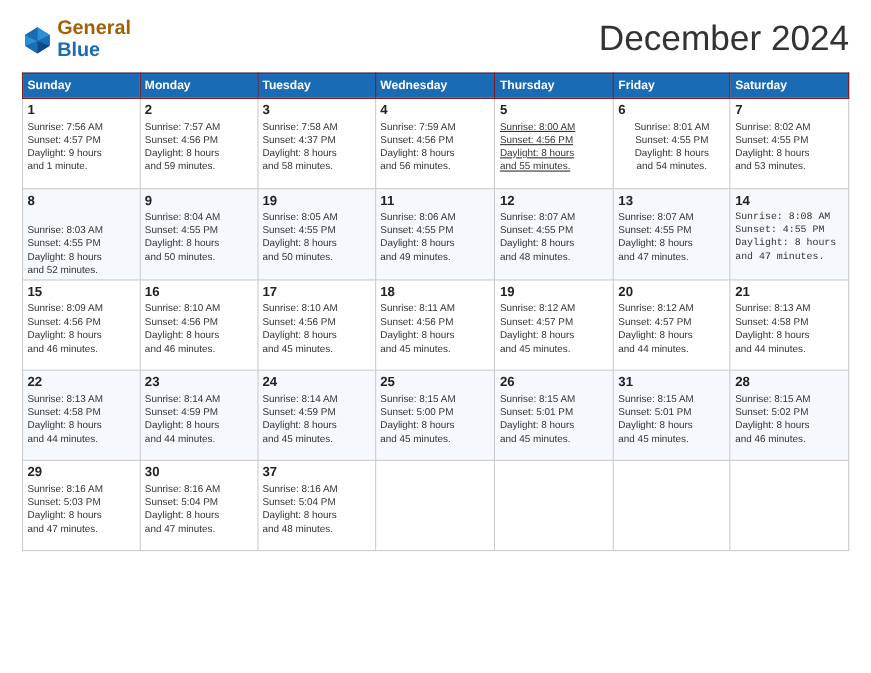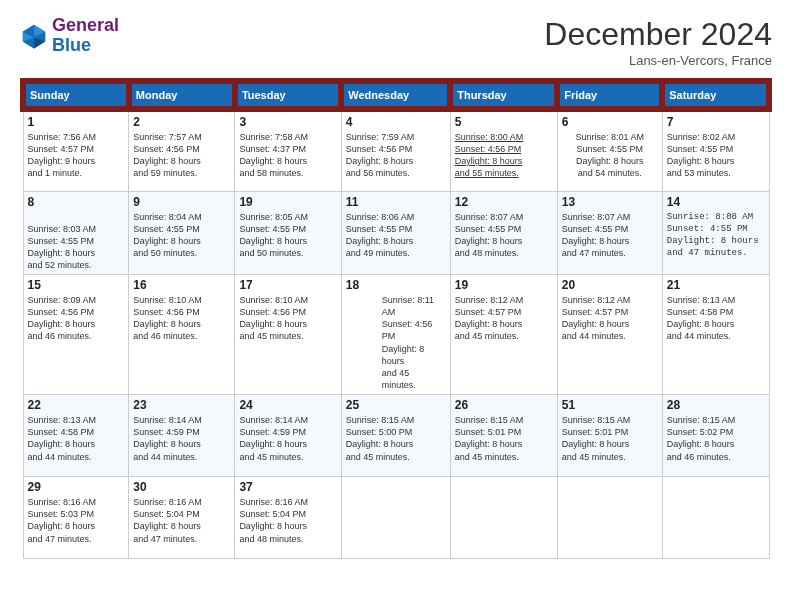--- a/index.html
+++ b/index.html
@@ -27,21 +27,21 @@
       align-items: center;
       gap: 4px;
     }
     .logo-text {
       font-size: 18px;
       font-weight: bold;
       color: #333;
       line-height: 1.1;
     }
     .logo-text span {
-      color: #701a75;
+      color: #a16207;
     }
     .logo-icon {
       width: 28px;
       height: 28px;
     }
     .title-block {
       text-align: right;
     }
     .month-title {
       font-size: 32px;
@@ -57,21 +57,21 @@
       border-collapse: collapse;
       font-size: 9.5px;
     }
     .calendar th {
       background: #1a6bb5;
       color: #fff;
       padding: 5px 4px;
       font-size: 11px;
       font-weight: bold;
       text-align: left;
-      border: 6px solid #7f1d1d;
+      border: 1px solid #7f1d1d;
     }
     .calendar td {
       border: 1px solid #ccc;
       vertical-align: top;
       padding: 3px 4px;
       width: 113px;
       height: 82px;
       background: #fff;
     }
     .calendar tr:nth-child(even) td {
@@ -108,21 +108,20 @@
         <polygon points="20,22 4,14 4,28" fill="#2a8fd4"></polygon>
         <polygon points="20,4 4,14 20,22" fill="#1a6bb5"></polygon>
       </svg>
       <div class="logo-text">
         <div><span>General</span></div>
         <div><span style="color:#1a6bb5">Blue</span></div>
       </div>
     </div>
     <div class="title-block">
       <div class="month-title">December 2024</div>
-      <div class="location">Lans-en-Vercors, France</div>
     </div>
   </div>
 
   <table class="calendar">
     <thead>
       <tr>
       <th>Sunday</th>
           <th>Monday</th>
           <th>Tuesday</th>
           <th>Wednesday</th>
@@ -251,21 +250,21 @@
           </td>
           <td>
             <span class="day-num">17</span>
             <div class="day-info" style="white-space: pre-line;">Sunrise: 8:10 AM
 Sunset: 4:56 PM
 Daylight: 8 hours
 and 45 minutes.</div>
           </td>
           <td>
             <span class="day-num">18</span>
-            <div class="day-info" style="white-space: pre-line; margin-left: 36px;">Sunrise: 8:11 AM
+            <div class="day-info" style="white-space: pre-line;">Sunrise: 8:11 AM
 Sunset: 4:56 PM
 Daylight: 8 hours
 and 45 minutes.</div>
           </td>
           <td>
             <span class="day-num">19</span>
             <div class="day-info" style="white-space: pre-line;">Sunrise: 8:12 AM
 Sunset: 4:57 PM
 Daylight: 8 hours
 and 45 minutes.</div>
@@ -315,21 +314,21 @@
 and 45 minutes.</div>
           </td>
           <td>
             <span class="day-num">26</span>
             <div class="day-info" style="white-space: pre-line;">Sunrise: 8:15 AM
 Sunset: 5:01 PM
 Daylight: 8 hours
 and 45 minutes.</div>
           </td>
           <td>
-            <span class="day-num">51</span>
+            <span class="day-num">31</span>
             <div class="day-info" style="white-space: pre-line;">Sunrise: 8:15 AM
 Sunset: 5:01 PM
 Daylight: 8 hours
 and 45 minutes.</div>
           </td>
           <td>
             <span class="day-num">28</span>
             <div class="day-info" style="white-space: pre-line;">Sunrise: 8:15 AM
 Sunset: 5:02 PM
 Daylight: 8 hours

